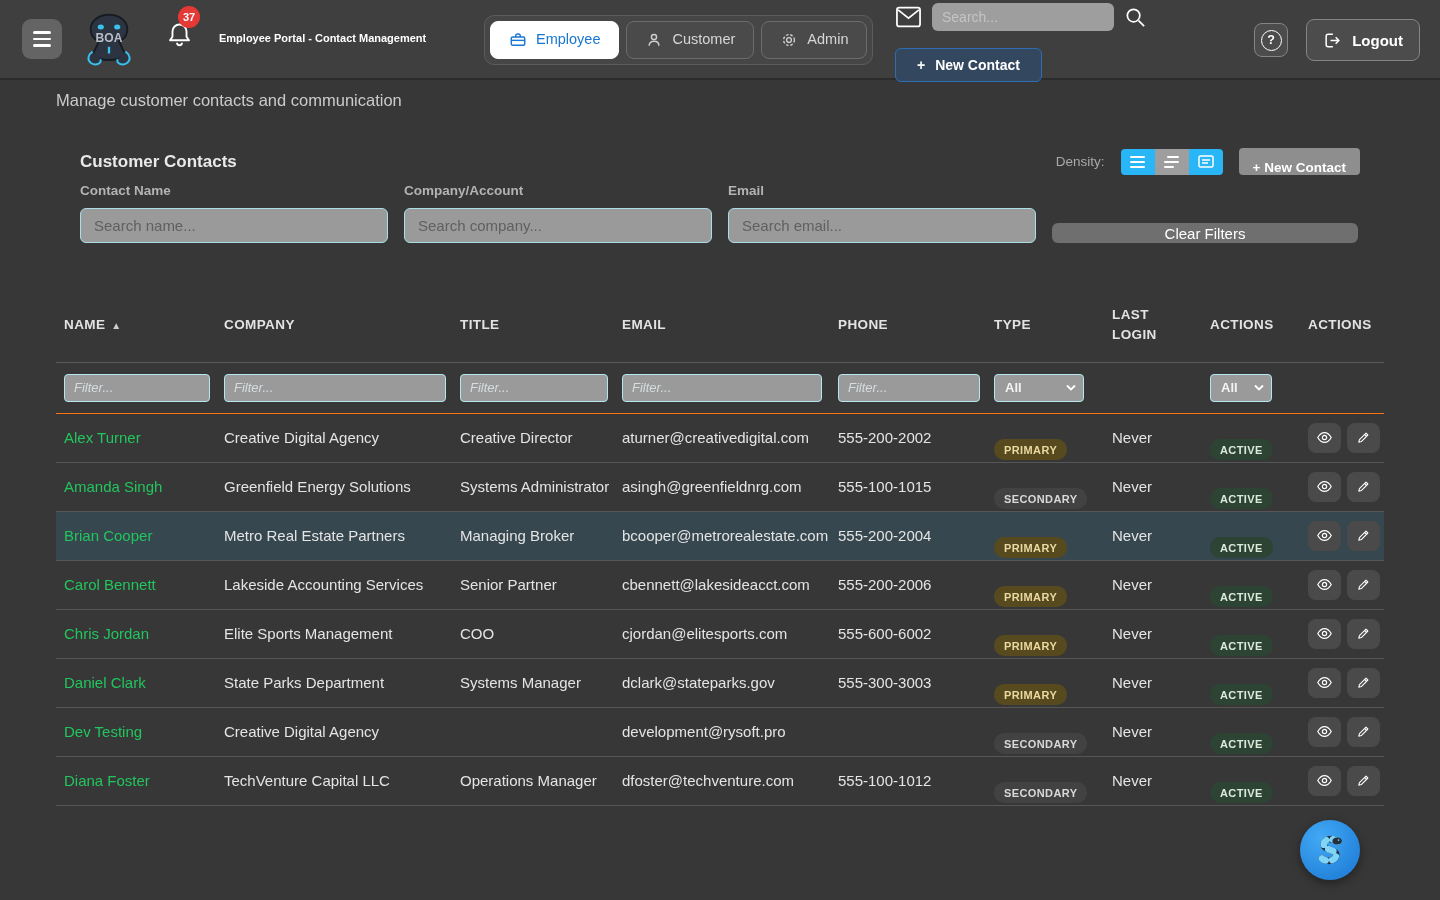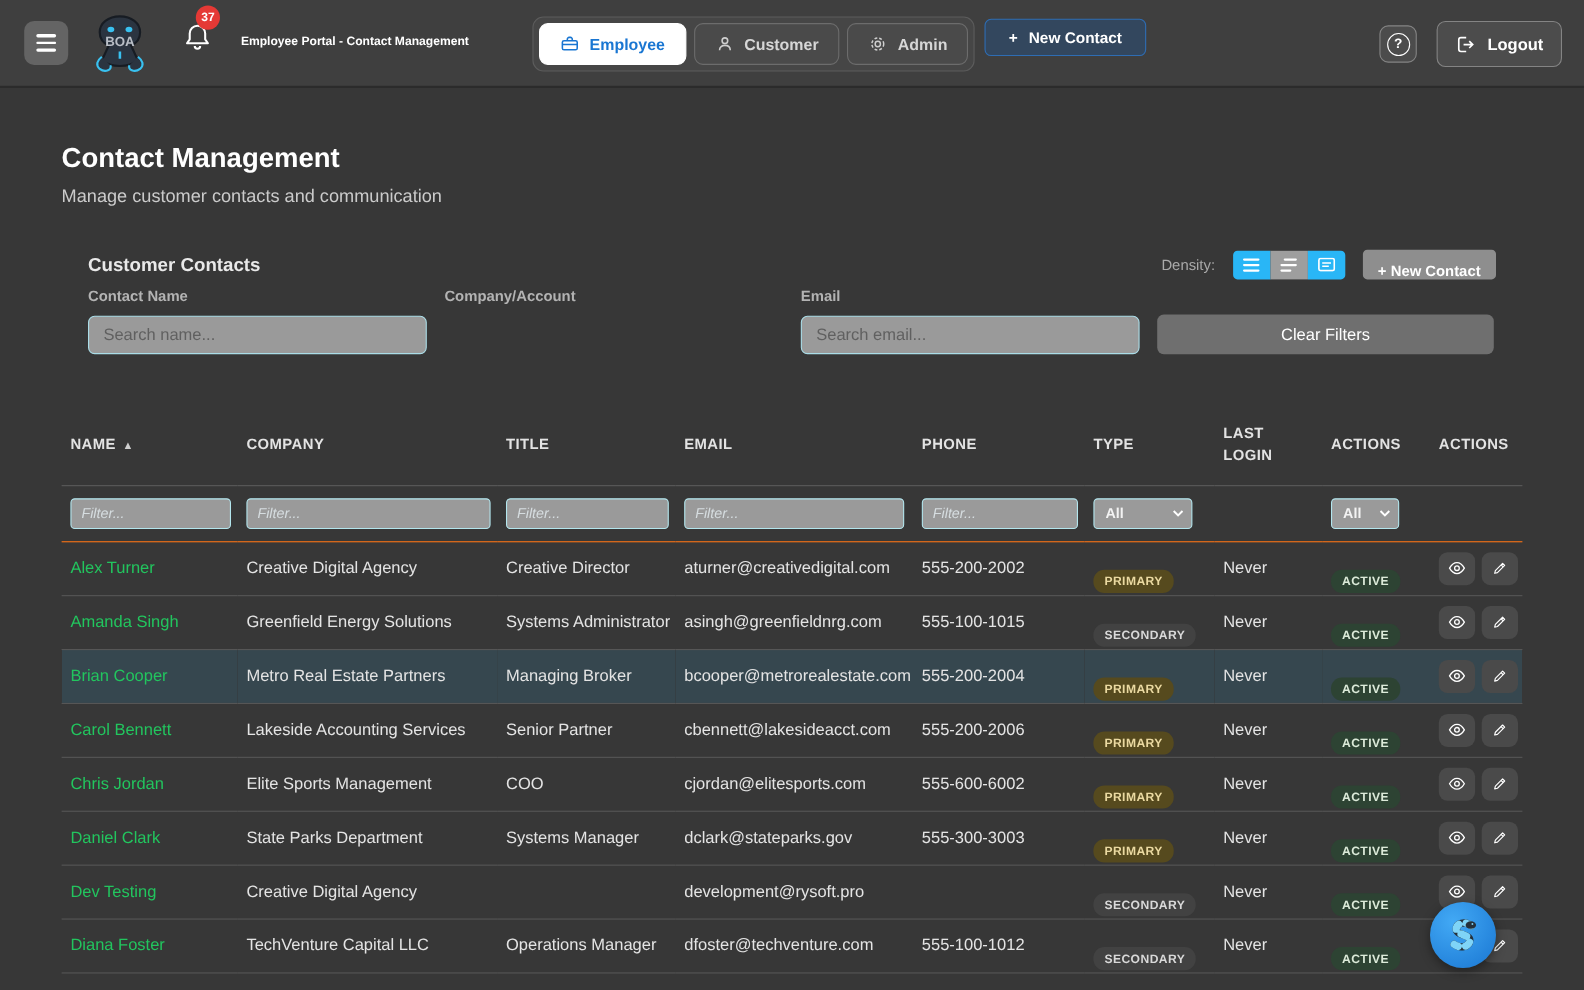--- a/index.html
+++ b/index.html
@@ -32,22 +32,22 @@
   .app-title {
     margin-left:26px; width:215px; font-size:11px; font-weight:bold; color:#fff; line-height:1.55;
   }
 
   .tabs {
     position:absolute; left:484px; top:15px;
     background:#464646; border:1px solid #5c5c5c; border-radius:10px;
     padding:5px; display:flex; gap:7px;
   }
   .tab {
-    display:flex; align-items:flex-end; gap:9px; padding:9px 18px; border-radius:8px;
-    font-size:14.5px; font-weight:bold; color:#d6d6d6; background:#4a4a4a;
+    display:flex; align-items:flex-start; gap:9px; padding:9px 18px; border-radius:8px;
+    font-size:14.5px; font-weight:normal; color:#d6d6d6; background:#4a4a4a;
     border:1px solid #6c6c6c; cursor:pointer;
   }
   .tab.active { background:#ffffff; color:#1976d2; border-color:#ffffff; }
 
   .header-right-cluster { position:absolute; left:895px; top:0; }
   .search-row { display:flex; align-items:center; gap:10px; margin-top:3px; }
   .top-search {
     width:182px; height:28px; background:#9e9e9e; border:none; border-radius:6px;
     padding:0 10px; font-size:14px; color:#333;
   }
@@ -102,21 +102,21 @@
   .filters-row { display:flex; gap:16px; margin-top:8px; }
   .filter-field { width:308px; }
   .filter-label { font-size:13.5px; font-weight:bold; color:#b3b3b3; margin-bottom:10px; }
   .filter-input {
     width:100%; height:35px; background:#9a9a9a; border:1.5px solid #aadde8; border-radius:6px;
     padding:0 13px; font-size:15px; color:#2d2d2d;
   }
   .filter-input::placeholder { color:#606060; }
   .clear-filters-wrap { width:306px; display:flex; flex-direction:column; justify-content:flex-end; }
   .clear-filters-btn {
-    height:36px; background:#6f6f6f; border:none; border-radius:6px;
+    height:20px; background:#6f6f6f; border:none; border-radius:6px;
     color:#fff; font-size:15px; cursor:pointer;
   }
 
   
   table { width:100%; border-collapse:collapse; margin-top:46px; table-layout:fixed; }
   th {
     text-align:left; font-size:13.5px; font-weight:bold; color:#e3e3e3; letter-spacing:0.4px;
     padding:16px 8px 16px 8px; vertical-align:middle; line-height:1.5;
   }
   thead tr.header-row { border-bottom:1px solid #5a5a5a; }
@@ -211,20 +211,31 @@
     <button class="tab" data-name="tab-admin">
       <svg width="18" height="18" viewBox="0 0 24 24" data-name="gear-icon">
         <circle cx="12" cy="12" r="3.2" fill="none" stroke="#cfcfcf" stroke-width="1.8"></circle>
         <circle cx="12" cy="12" r="7.2" fill="none" stroke="#cfcfcf" stroke-width="1.8" stroke-dasharray="3.4 2.4"></circle>
       </svg>
       <span data-name="tab-label">Admin</span>
     </button>
   </nav>
 
   <div class="header-right-cluster" data-name="header-actions">
+    <div class="search-row">
+      <svg width="27" height="22" viewBox="0 0 24 20" data-name="mail-icon">
+        <rect x="1.5" y="1.5" width="21" height="17" rx="2" fill="none" stroke="#fff" stroke-width="1.6"></rect>
+        <path d="M2.5 3.5 12 11l9.5-7.5" fill="none" stroke="#fff" stroke-width="1.6"></path>
+      </svg>
+      <input class="top-search" data-name="global-search-input" placeholder="Search..." style="">
+      <svg width="23" height="23" viewBox="0 0 24 24" data-name="search-icon">
+        <circle cx="10" cy="10" r="6.5" fill="none" stroke="#fff" stroke-width="1.8"></circle>
+        <path d="M15.2 15.2 21 21" stroke="#fff" stroke-width="1.8"></path>
+      </svg>
+    </div>
     <button class="new-contact-top" data-name="new-contact-header-button">
       <span data-name="plus-icon">+</span>
       <span data-name="new-contact-header-label">New Contact</span>
     </button>
   </div>
 
   <div class="far-right" data-name="session-controls">
     <button class="help-btn" data-name="help-button">
       <span class="help-circle" data-name="question-icon">?</span>
     </button>
@@ -232,21 +243,20 @@
       <svg width="19" height="19" viewBox="0 0 24 24" data-name="logout-icon">
         <path d="M12.5 4H6.5A2.5 2.5 0 0 0 4 6.5v11A2.5 2.5 0 0 0 6.5 20h6" fill="none" stroke="#fff" stroke-width="1.9"></path>
         <path d="M16 8l4 4-4 4M9.5 12H20" fill="none" stroke="#fff" stroke-width="1.9"></path>
       </svg>
       <span data-name="logout-label">Logout</span>
     </button>
   </div>
 </header>
 
 <main class="main" data-name="main-content">
-  <h1 class="page-title" data-name="page-title">Contact Management</h1>
   <div class="page-subtitle" data-name="page-subtitle">Manage customer contacts and communication</div>
 
   <section class="panel" data-name="customer-contacts-panel">
     <div class="panel-inner">
       <div class="panel-header">
         <div class="panel-title" data-name="panel-title">Customer Contacts</div>
         <div class="panel-header-right">
           <span class="density-label" data-name="density-label">Density:</span>
           <div class="density-group" data-name="density-toggle-group">
             <button class="density-btn density-on" data-name="density-comfortable-button">
@@ -274,20 +284,21 @@
         </div>
       </div>
 
       <div class="filters-row" data-name="contact-filters">
         <div class="filter-field">
           <div class="filter-label" data-name="contact-name-filter-label">Contact Name</div>
           <input class="filter-input" data-name="contact-name-filter-input" placeholder="Search name..." style="">
         </div>
         <div class="filter-field">
           <div class="filter-label" data-name="company-filter-label">Company/Account</div>
+          <input class="filter-input" data-name="company-filter-input" placeholder="Search company..." style="">
         </div>
         <div class="filter-field">
           <div class="filter-label" data-name="email-filter-label">Email</div>
           <input class="filter-input" data-name="email-filter-input" placeholder="Search email..." style="">
         </div>
         <div class="clear-filters-wrap">
           <button class="clear-filters-btn" data-name="clear-filters-button">Clear Filters</button>
         </div>
       </div>
     </div>

